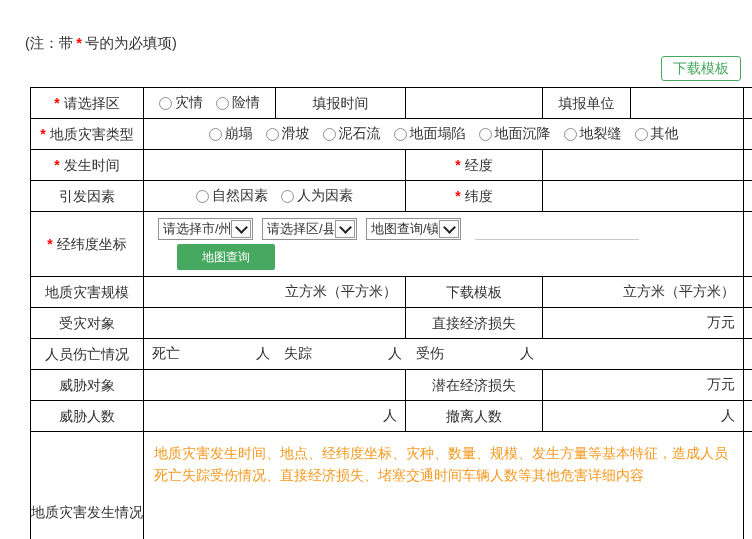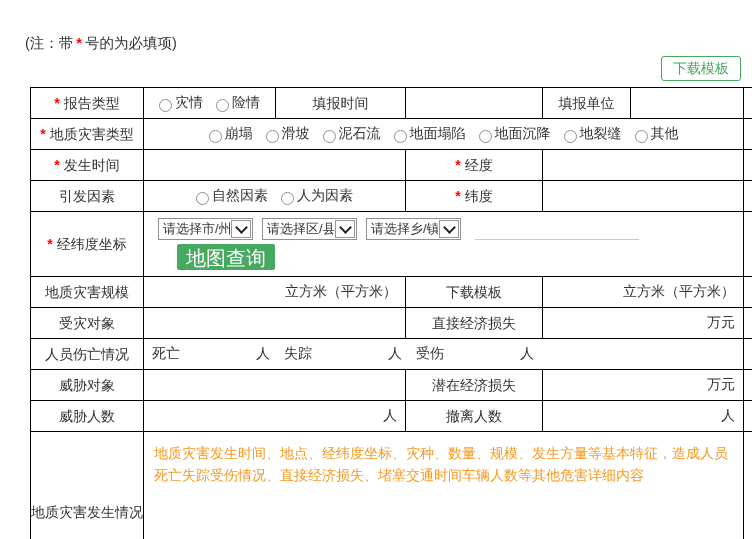--- a/index.html
+++ b/index.html
@@ -19,21 +19,21 @@
   table.form{
     position:absolute;left:30px;top:87px;width:730px;
     border-collapse:collapse;table-layout:fixed;font-size:14px;color:#333;
   }
   td{border:1px solid #000;padding:0;height:30px;vertical-align:middle;overflow:hidden;}
   tr.r-addr td{height:55px;}
   tr.r-big td{height:160px;vertical-align:middle;}
   .lbl{display:flex;justify-content:center;align-items:center;text-align:center;line-height:1.2;}
   .lbl .star{padding:0 4px 0 0;}
   .radios{display:flex;justify-content:center;align-items:center;gap:13px;white-space:nowrap;}
-  .radio-item{display:inline-flex;align-items:flex-end;gap:3px;cursor:pointer;}
+  .radio-item{display:inline-flex;align-items:center;gap:3px;cursor:pointer;}
   .radio-circle{width:13px;height:13px;border:1px solid #8f8f8f;border-radius:50%;background:#fff;box-sizing:border-box;flex:0 0 auto;}
   .cellinput{display:block;width:100%;height:28px;border:none;outline:none;background:transparent;font:inherit;box-sizing:border-box;padding:0 6px;}
   .unit-cell{display:flex;align-items:center;padding-right:8px;}
   .unit-cell input{flex:1;min-width:0;border:none;outline:none;background:transparent;font:inherit;height:26px;}
   .unit{white-space:nowrap;}
   .addr{padding:4px 6px 5px 14px;}
   .addr-line1{display:flex;align-items:flex-end;gap:9px;}
   .select{
     display:inline-flex;align-items:center;justify-content:space-between;
     width:95px;height:22px;border:1px solid #919191;background:#fff;
@@ -45,21 +45,21 @@
     display:flex;align-items:center;justify-content:center;box-sizing:border-box;flex:0 0 auto;
   }
   .chev{width:7px;height:7px;border-left:2px solid #222;border-bottom:2px solid #222;transform:rotate(-45deg);margin-top:-3px;}
   .underline-input{
     border:none;border-bottom:1px solid #c9c9c9;width:160px;height:20px;
     margin-left:5px;background:transparent;outline:none;font:inherit;flex:0 0 auto;
   }
   .map-btn{
     display:block;margin:4px 0 0 19px;width:98px;height:26px;
     background:#47a95f;color:#fff;border:none;border-radius:2px;
-    font-size:20px;cursor:pointer;font-family:inherit;text-align:center;
+    font-size:12px;cursor:pointer;font-family:inherit;text-align:center;
   }
   .casualty-cell{display:flex;align-items:center;padding-left:8px;gap:14px;white-space:nowrap;}
   .cas-group{display:inline-flex;align-items:center;}
   .cas-input{width:72px;height:24px;border:none;outline:none;background:transparent;font:inherit;}
   .textarea-cell{vertical-align:top;}
   .textarea-cell textarea{
     display:block;width:100%;height:152px;border:none;outline:none;resize:none;
     font:inherit;line-height:22px;padding:6px 10px;box-sizing:border-box;color:#333;background:transparent;
   }
   .textarea-cell textarea::placeholder{color:#f59a23;opacity:1;}
@@ -82,21 +82,21 @@
       <col style="width:88px">
       <col style="width:113px">
       <col style="width:17px">
   </colgroup>
 
   <tbody>
       <tr>
     <td>
       <div class="lbl">
             <span class="star">*</span>
-            <span>报告类型</span>
+            <span>请选择区</span>
           </div>
     </td>
     <td>
           <div class="radios">
             <span class="radio-item">
               <span class="radio-circle"></span>
               <span class="radio-label">灾情</span>
             </span>
             <span class="radio-item">
               <span class="radio-circle"></span>
@@ -232,21 +232,21 @@
                 <span class="chev"></span>
               </span>
             </span>
             <span class="select">
               <span class="sel-text">请选择区/县</span>
               <span class="sel-arrow">
                 <span class="chev"></span>
               </span>
             </span>
             <span class="select">
-              <span class="sel-text">请选择乡/镇</span>
+              <span class="sel-text">地图查询/镇</span>
               <span class="sel-arrow">
                 <span class="chev"></span>
               </span>
             </span>
             <input class="underline-input" style="">
       </div>
       <button class="map-btn">地图查询</button>
     </td>
     <td></td>
   </tr>

